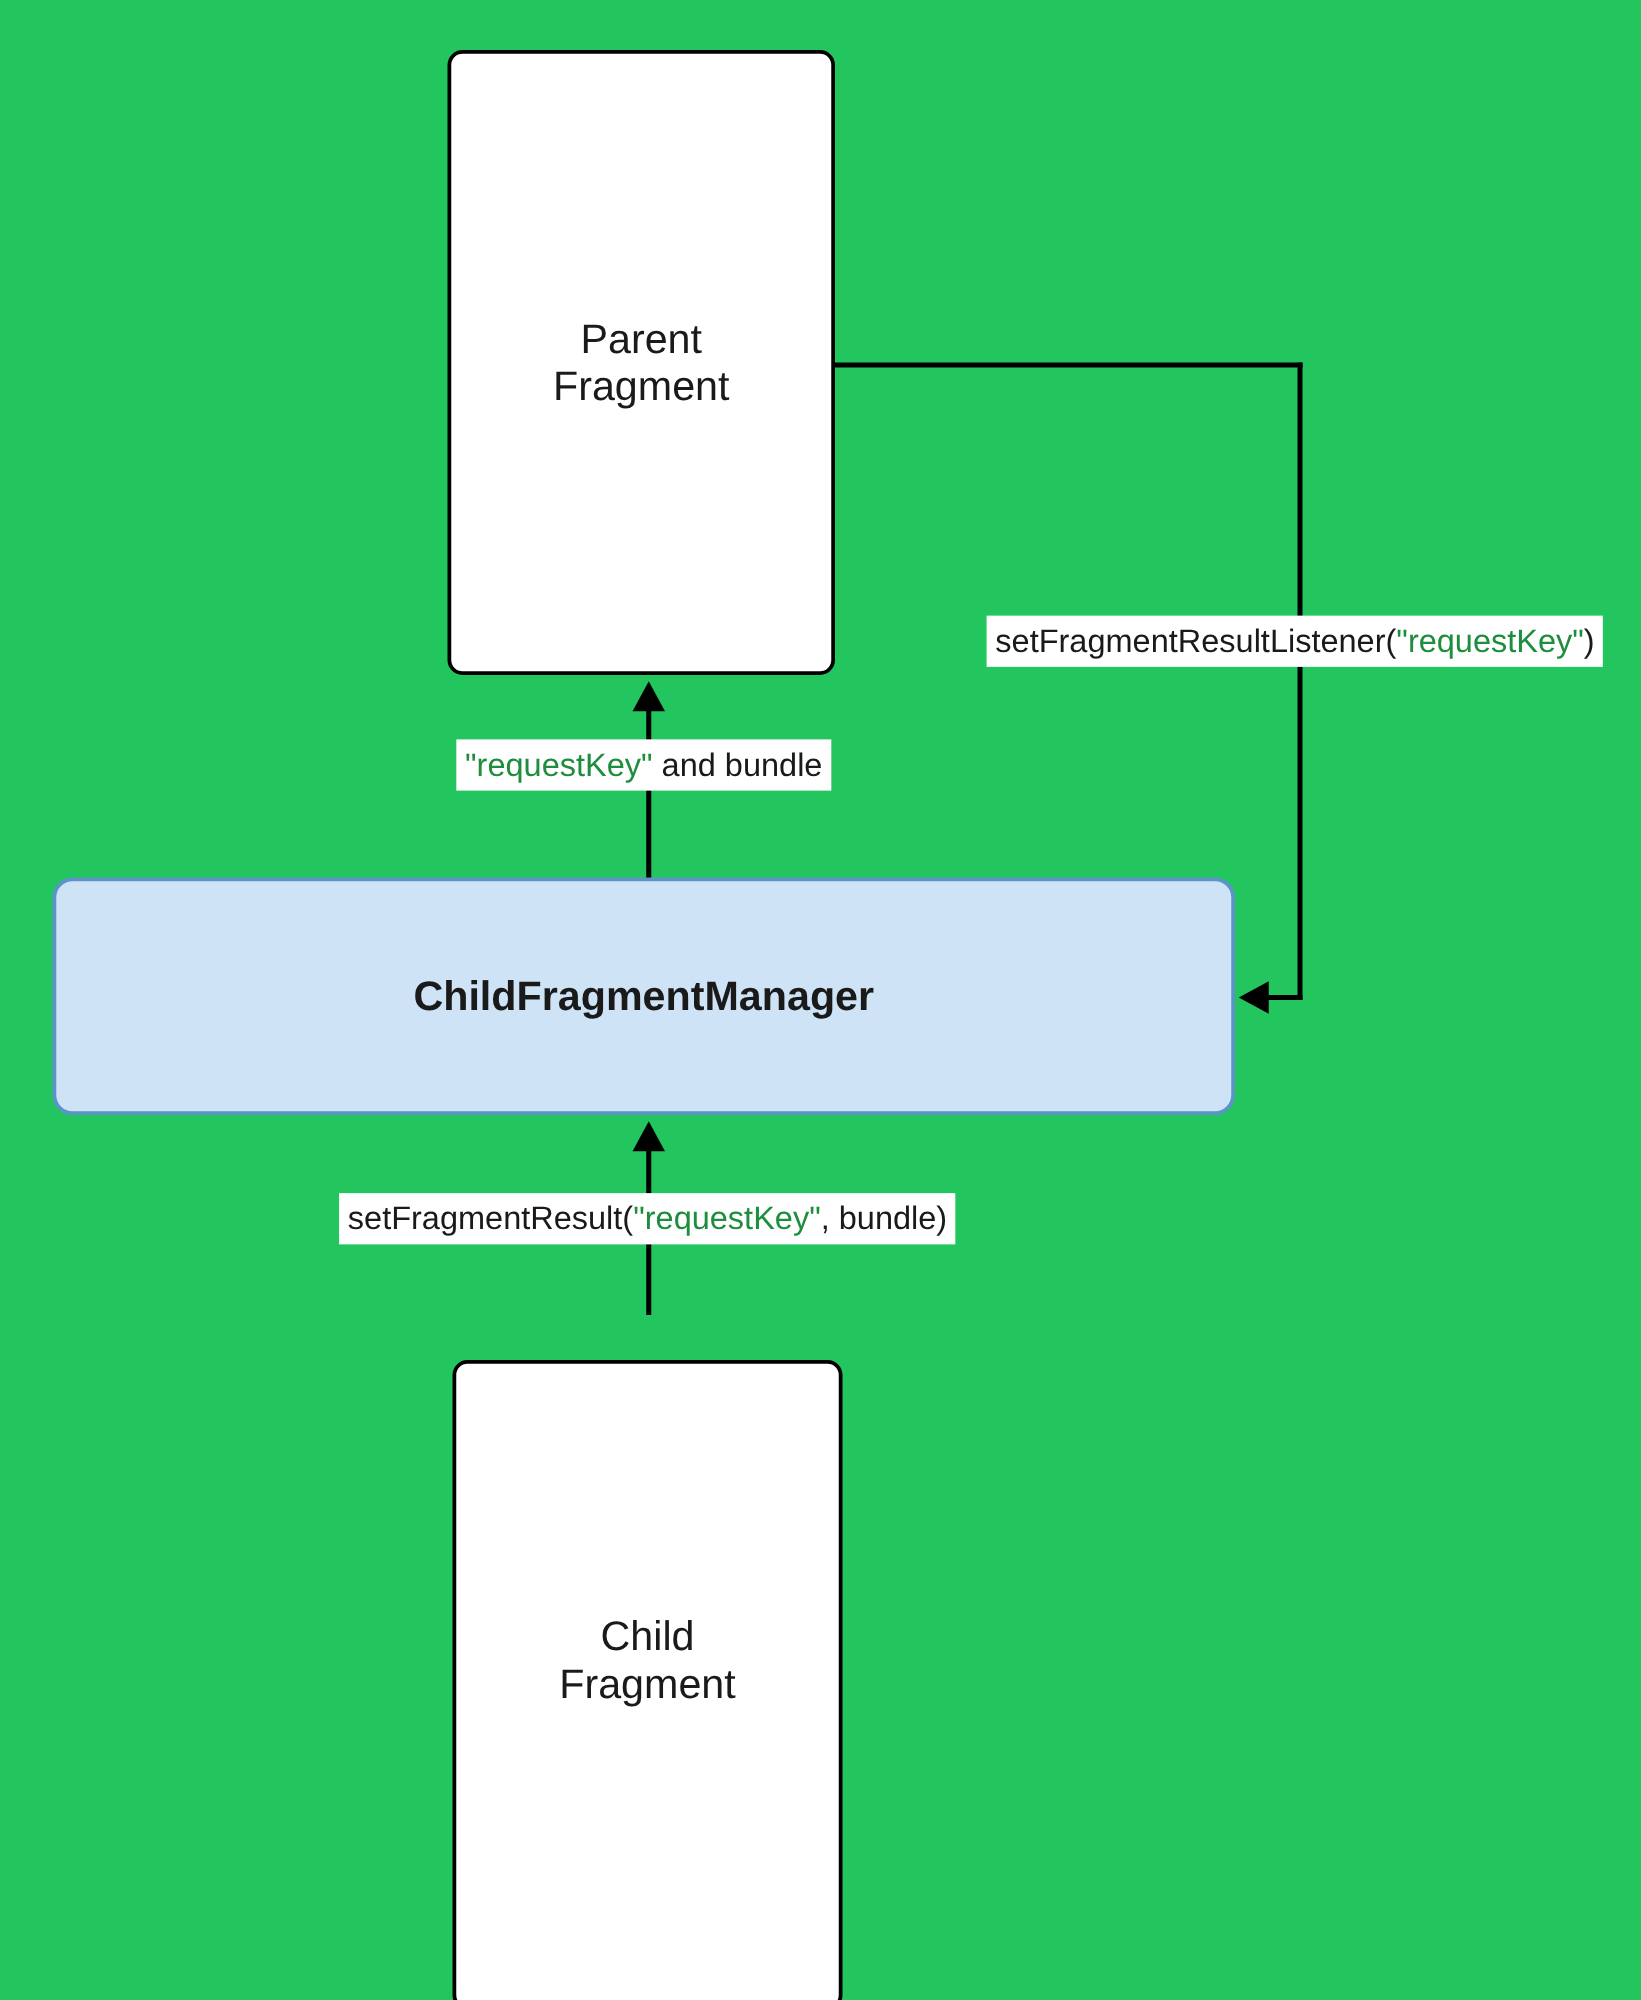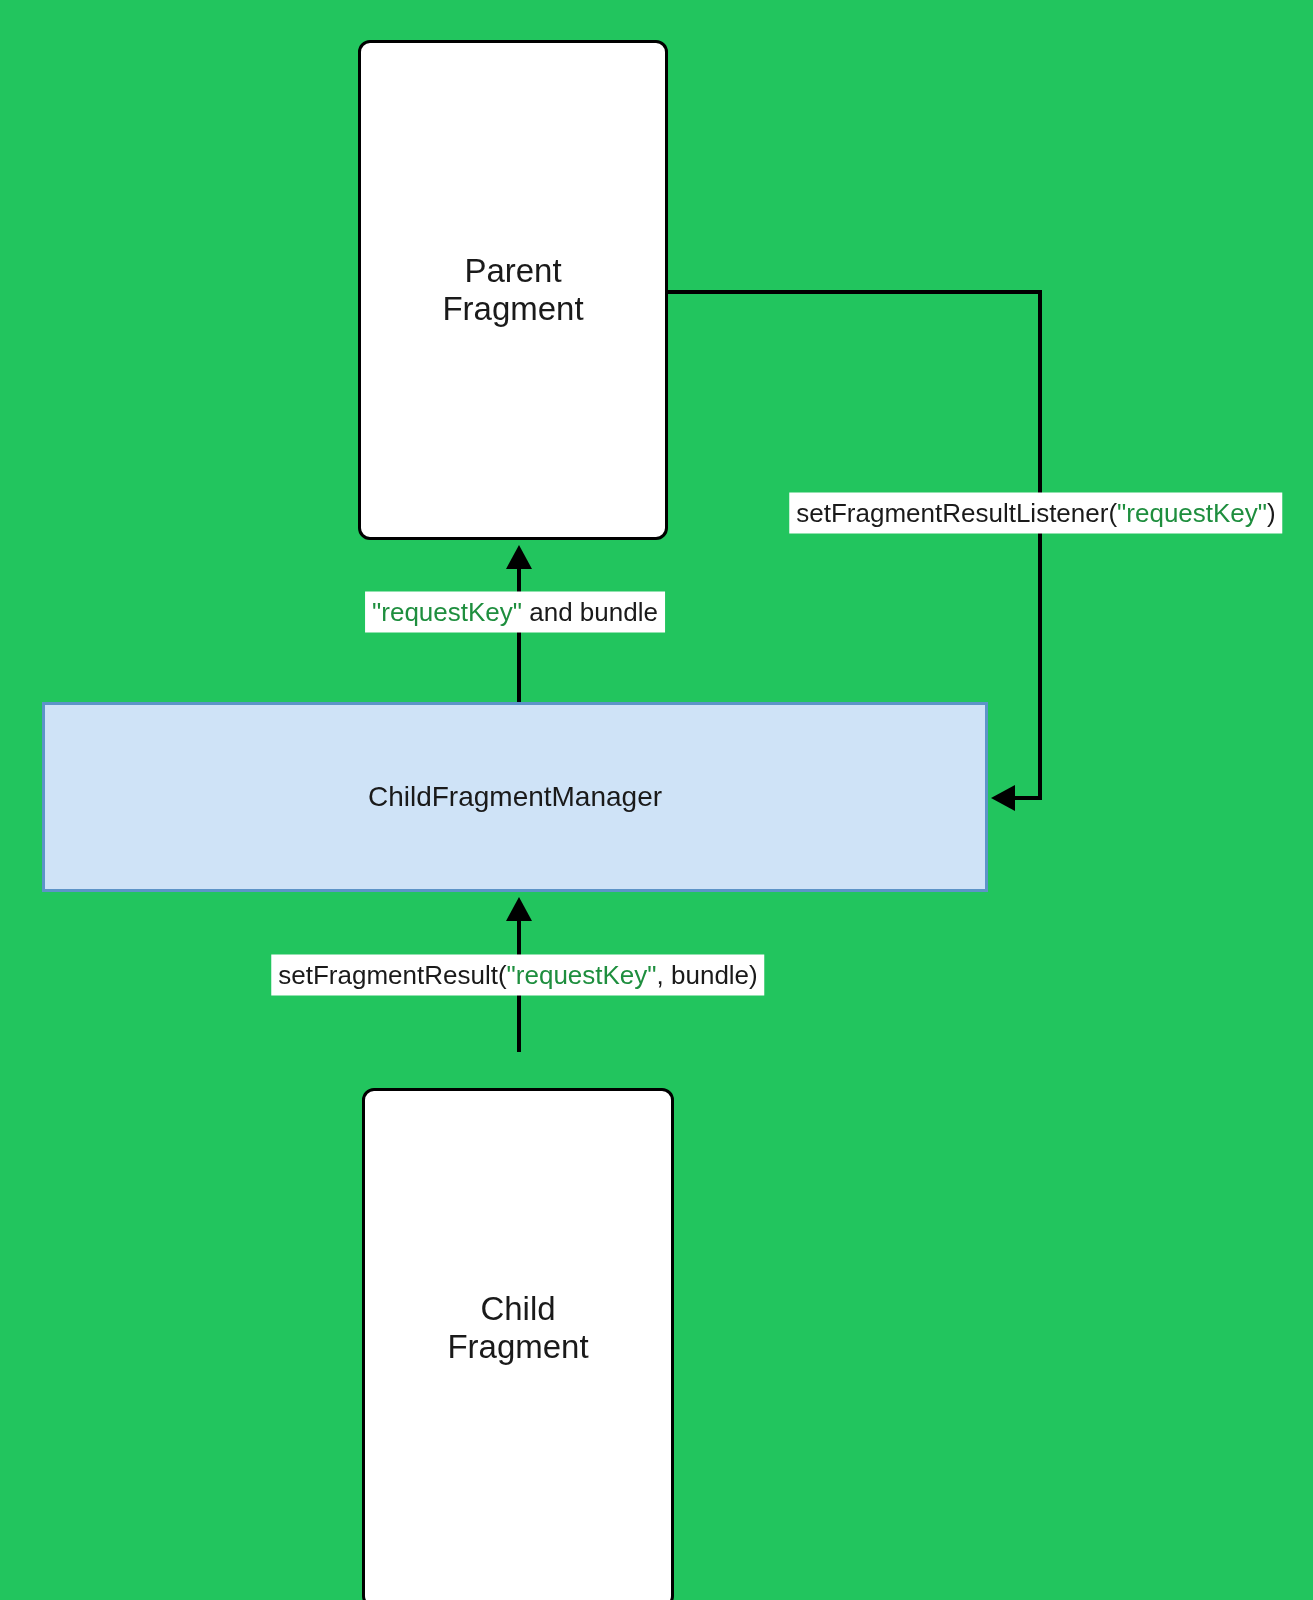--- a/index.html
+++ b/index.html
@@ -27,23 +27,24 @@
     z-index:1;
   }
   .white-box{
     border:3px solid var(--line_black);
     border-radius:12px;
     font-size:33px;
     line-height:38px;
   }
   .blue-box{
     border:3px solid var(--manager_border);
-    border-radius:0;
+    border-radius:16px;
     background:var(--manager_fill);
-    font-size:28px;
+    font-size:33px;
+    font-weight:bold;
   }
   .parent-box{left:358px;top:40px;width:310px;height:500px;}
   .child-box{left:362px;top:1052px;width:312px;height:520px;margin-top:36px;}
   .child-box .node-label{position:relative;top:-20px;}
   .manager-box{left:42px;top:702px;width:946px;height:190px;}
   .line{position:absolute;background:var(--line_black);z-index:1;}
   .arrow-up{
     position:absolute;width:0;height:0;z-index:1;
     border-left:13px solid transparent;
     border-right:13px solid transparent;

